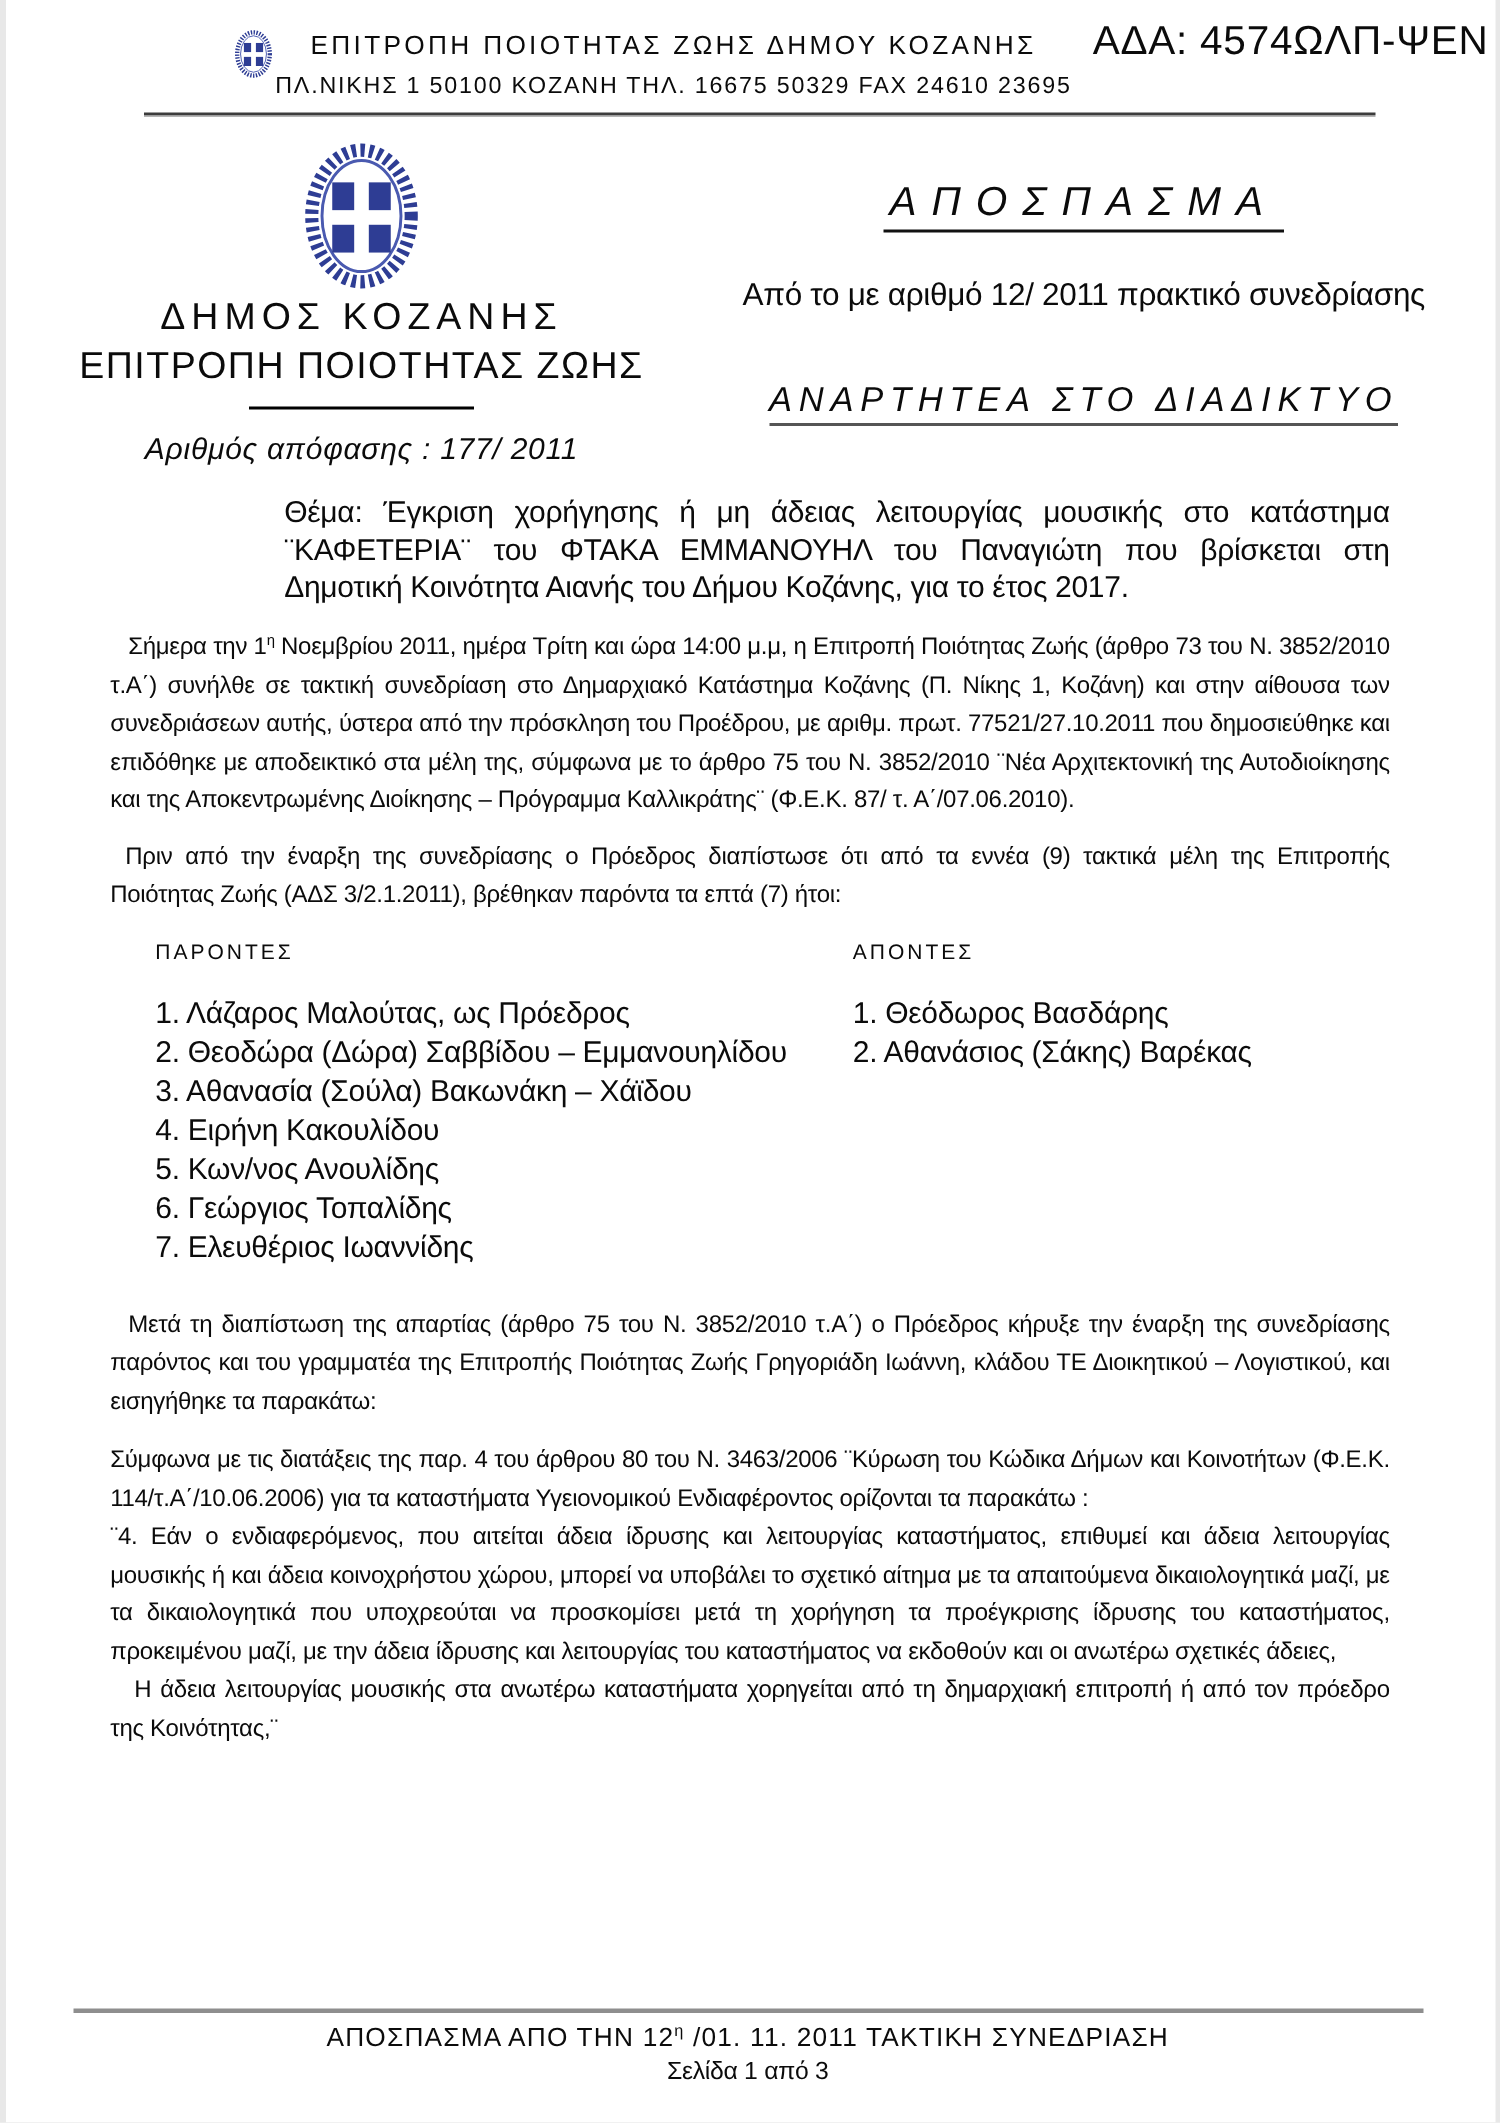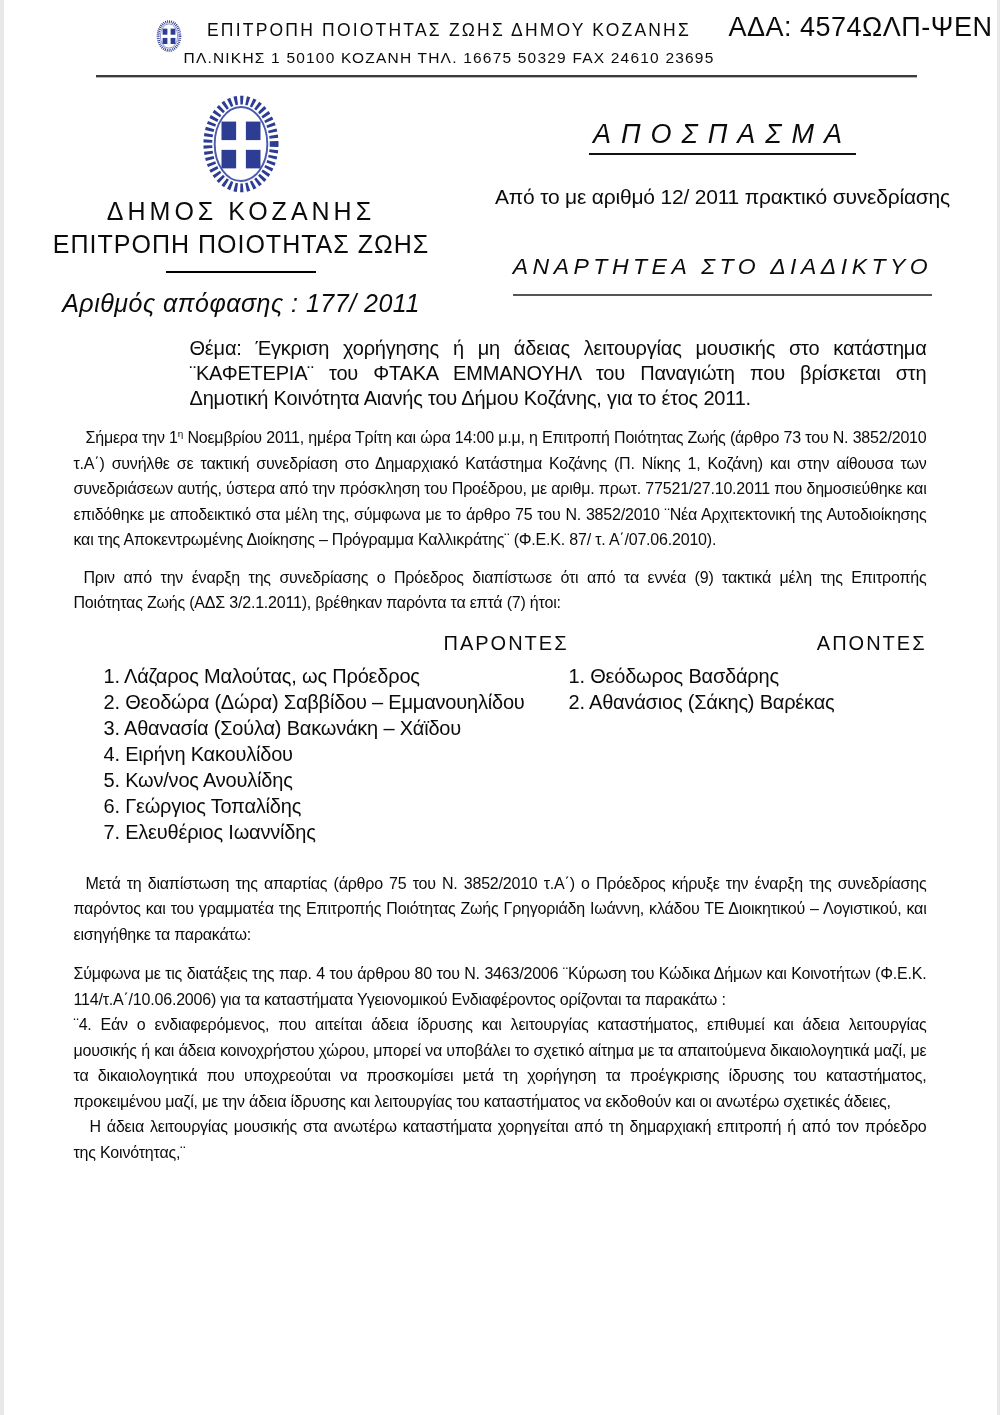--- a/index.html
+++ b/index.html
@@ -22,44 +22,44 @@
   .ada{font-size:27px;letter-spacing:0.5px;white-space:nowrap;margin-left:14px;margin-top:-2px;}
   .hdr-rule{margin:8px 80px 0 92px;height:0;border-top:2px solid #3c3c3c;box-shadow:0 1px 0 #b5b5b5;}
 
   
   .headblock{display:flex;margin-top:16px;}
   .col-left{width:475px;text-align:center;flex:0 0 auto;}
   .emblem-big{width:78px;height:98px;margin:2px auto 4px auto;display:block;}
   .org1{font-size:25px;letter-spacing:4px;margin-top:2px;white-space:nowrap;}
   .org2{font-size:25px;letter-spacing:1px;margin-top:4px;white-space:nowrap;}
   .org-divider{width:150px;border-top:2px solid #000;margin:12px auto 0 auto;}
-  .decision-no{font-style:italic;font-size:25px;margin-top:16px;letter-spacing:0.5px;}
+  .decision-no{font-style:italic;font-size:20px;margin-top:16px;letter-spacing:0.5px;}
   .col-right{flex:1;text-align:center;padding-top:26px;padding-right:30px;}
   .excerpt-title{display:inline-block;font-style:italic;font-size:27px;letter-spacing:10px;
     border-bottom:2px solid #111;padding:0 4px 3px 4px;}
   .excerpt-sub{font-size:21px;margin-top:30px;white-space:nowrap;}
   .web-notice{display:inline-block;font-style:italic;font-size:23px;letter-spacing:4.5px;
-    border-bottom:2px solid #555;padding-bottom:14px;margin-top:44px;white-space:nowrap;text-align:right;}
+    border-bottom:2px solid #555;padding-bottom:2px;margin-top:44px;white-space:nowrap;text-align:right;}
 
   
   .subject{margin:18px 70px 0 186px;font-size:20px;line-height:25px;text-align:justify;}
   .para{margin:0 70px;font-size:16px;line-height:25.5px;text-align:justify;}
   .p1{margin-top:14px;text-indent:12px;}
   .p2{margin-top:12px;text-indent:10px;}
   .p3{margin-top:26px;text-indent:12px;}
   .p4{margin-top:14px;}
   .p5{margin-top:0;}
   .p6{text-indent:16px;}
   sup.s{font-size:0.62em;vertical-align:super;line-height:0;}
 
   
   .attend{display:flex;margin:16px 70px 0 100px;font-size:20px;}
   .att-col-left{width:465px;flex:0 0 auto;}
   .att-col-right{flex:1;}
-  .att-title{text-align:right;font-size:20px;letter-spacing:2px;margin-bottom:8px;}
+  .att-title{text-align:left;font-size:14px;letter-spacing:2px;margin-bottom:21px;}
   .att-item{line-height:26px;white-space:nowrap;}
 
   
   .footer{position:absolute;left:45px;right:48px;bottom:24px;text-align:center;}
   .footer-rule{border-top:3px solid #8e8e8e;margin-bottom:6px;}
   .footer-line1{font-size:17.5px;letter-spacing:0.8px;}
   .footer-line2{font-size:16.5px;margin-top:3px;}
 </style>
 </head>
 <body>
@@ -96,21 +96,21 @@
       <div class="org-divider"></div>
       <div class="decision-no">Αριθμός απόφασης : 177/ 2011</div>
     </div>
     <div class="col-right">
       <div><span class="excerpt-title">ΑΠΟΣΠΑΣΜΑ</span></div>
       <div class="excerpt-sub">Από το με αριθμό 12/ 2011 πρακτικό συνεδρίασης</div>
       <div><span class="web-notice">ΑΝΑΡΤΗΤΕΑ ΣΤΟ ΔΙΑΔΙΚΤΥΟ</span></div>
     </div>
   </div>
 
-  <div class="subject">Θέμα: Έγκριση χορήγησης ή μη άδειας λειτουργίας μουσικής στο κατάστημα ¨ΚΑΦΕΤΕΡΙΑ¨ του ΦΤΑΚΑ ΕΜΜΑΝΟΥΗΛ του Παναγιώτη που βρίσκεται στη Δημοτική Κοινότητα Αιανής του Δήμου Κοζάνης, για το έτος 2011.</div>
+  <div class="subject">Θέμα: Έγκριση χορήγησης ή μη άδειας λειτουργίας μουσικής στο κατάστημα ¨ΚΑΦΕΤΕΡΙΑ¨ του ΦΤΑΚΑ ΕΜΜΑΝΟΥΗΛ του Παναγιώτη που βρίσκεται στη Δημοτική Κοινότητα Αιανής του Δήμου Κοζάνης, για το έτος 2017.</div>
 
   <div class="para p1"><span>Σήμερα την 1</span><sup class="s">η</sup><span> Νοεμβρίου 2011, ημέρα Τρίτη και ώρα 14:00 μ.μ, η Επιτροπή Ποιότητας Ζωής (άρθρο 73 του Ν. 3852/2010 τ.Α΄) συνήλθε σε τακτική συνεδρίαση στο Δημαρχιακό Κατάστημα Κοζάνης (Π. Νίκης 1, Κοζάνη) και στην αίθουσα των συνεδριάσεων αυτής, ύστερα από την πρόσκληση του Προέδρου, με αριθμ. πρωτ. 77521/27.10.2011 που δημοσιεύθηκε και επιδόθηκε με αποδεικτικό στα μέλη της, σύμφωνα με το άρθρο 75 του Ν. 3852/2010 ¨Νέα Αρχιτεκτονική της Αυτοδιοίκησης και της Αποκεντρωμένης Διοίκησης – Πρόγραμμα Καλλικράτης¨ (Φ.Ε.Κ. 87/ τ. Α΄/07.06.2010).</span></div>
 
   <div class="para p2">Πριν από την έναρξη της συνεδρίασης ο Πρόεδρος διαπίστωσε ότι από τα εννέα (9) τακτικά μέλη της Επιτροπής Ποιότητας Ζωής (ΑΔΣ 3/2.1.2011), βρέθηκαν παρόντα τα επτά (7) ήτοι:</div>
 
   <div class="attend">
     <div class="att-col-left">
       <div class="att-title">ΠΑΡΟΝΤΕΣ</div>
       <div class="att-item">1. Λάζαρος Μαλούτας, ως Πρόεδρος</div>
       <div class="att-item">2. Θεοδώρα (Δώρα) Σαββίδου – Εμμανουηλίδου</div>
@@ -125,14 +125,19 @@
       <div class="att-item">1. Θεόδωρος Βασδάρης</div>
       <div class="att-item">2. Αθανάσιος (Σάκης) Βαρέκας</div>
     </div>
   </div>
 
   <div class="para p3">Μετά τη διαπίστωση της απαρτίας (άρθρο 75 του Ν. 3852/2010 τ.Α΄) ο Πρόεδρος κήρυξε την έναρξη της συνεδρίασης παρόντος και του γραμματέα της Επιτροπής Ποιότητας Ζωής Γρηγοριάδη Ιωάννη, κλάδου ΤΕ  Διοικητικού – Λογιστικού, και εισηγήθηκε τα παρακάτω:</div>
   <div class="para p4">Σύμφωνα με τις διατάξεις της παρ. 4 του άρθρου 80 του Ν. 3463/2006 ¨Κύρωση του Κώδικα Δήμων και Κοινοτήτων (Φ.Ε.Κ. 114/τ.Α΄/10.06.2006) για τα καταστήματα Υγειονομικού Ενδιαφέροντος ορίζονται τα παρακάτω :</div>
   <div class="para p5">¨4. Εάν ο ενδιαφερόμενος, που αιτείται άδεια ίδρυσης και λειτουργίας καταστήματος, επιθυμεί και άδεια λειτουργίας μουσικής ή και άδεια κοινοχρήστου χώρου, μπορεί να υποβάλει το σχετικό αίτημα με τα απαιτούμενα δικαιολογητικά μαζί, με τα δικαιολογητικά που υποχρεούται να προσκομίσει μετά τη χορήγηση τα προέγκρισης ίδρυσης του καταστήματος, προκειμένου μαζί, με την άδεια ίδρυσης και λειτουργίας του καταστήματος να εκδοθούν και οι ανωτέρω σχετικές άδειες,</div>
   <div class="para p6">Η άδεια λειτουργίας μουσικής στα ανωτέρω καταστήματα χορηγείται από τη δημαρχιακή επιτροπή ή από τον πρόεδρο της Κοινότητας,¨</div>
 
+  <div class="footer">
+    <div class="footer-rule"></div>
+    <div class="footer-line1"><span>ΑΠΟΣΠΑΣΜΑ ΑΠΟ ΤΗΝ  12</span><sup class="s">η</sup><span> /01. 11. 2011  ΤΑΚΤΙΚΗ ΣΥΝΕΔΡΙΑΣΗ</span></div>
+    <div class="footer-line2">Σελίδα 1 από 3</div>
+  </div>
 
 </div>
 
 </body></html>

